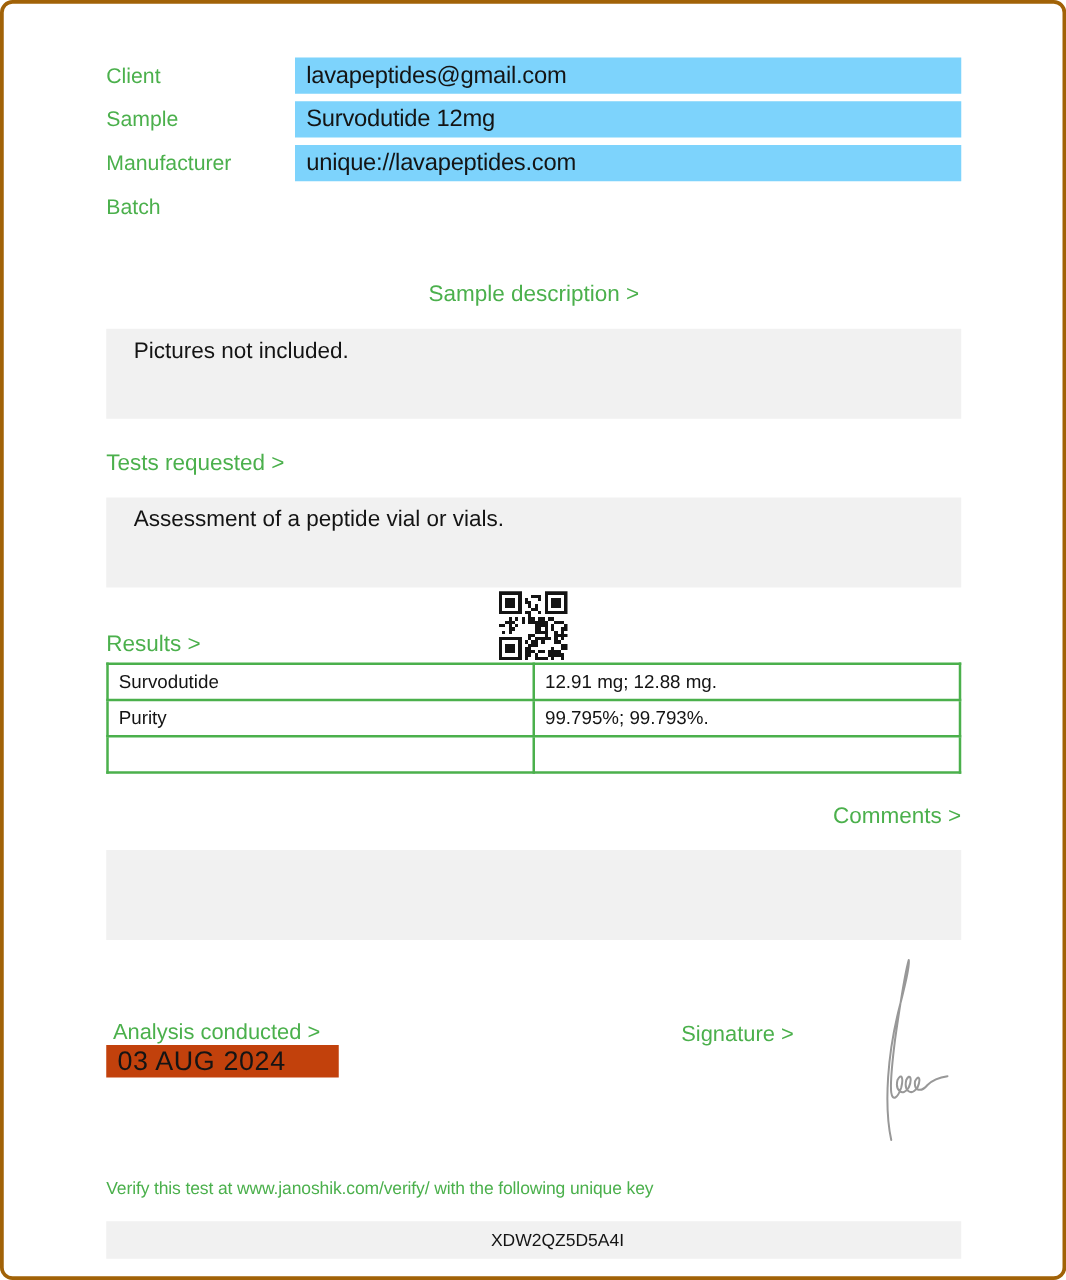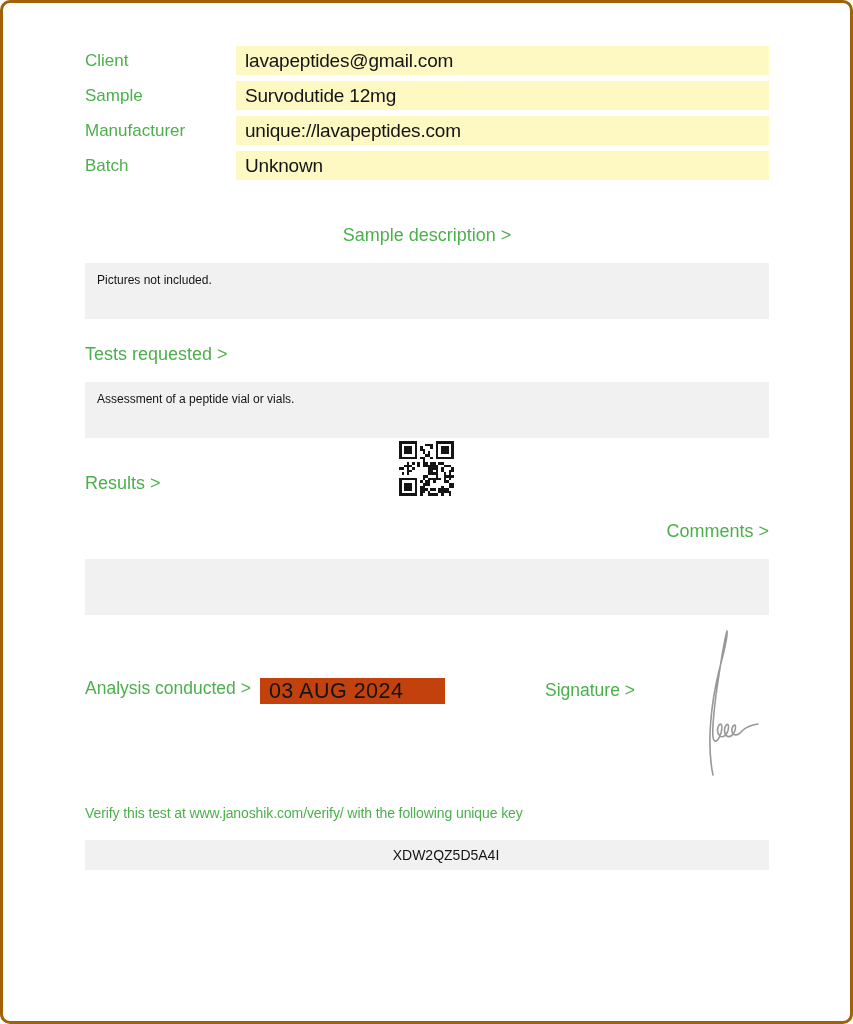--- a/index.html
+++ b/index.html
@@ -11,47 +11,47 @@
     border:3px solid #a16207;
     border-radius:10px;
     box-sizing:border-box;
     overflow:hidden;
   }
   .content{padding:43px 81px 0 82px;}
 
   
   .field-row{display:flex;height:29px;margin-bottom:6px;}
   .field-label{width:151px;color:var(--green);font-size:17px;line-height:29px;}
-  .field-value{flex:1;background:#fef9c3;font-size:19px;line-height:29px;padding-left:9px;letter-spacing:-0.2px;}
+  .field-value{flex:1;background:#7dd3fc;font-size:19px;line-height:29px;padding-left:9px;letter-spacing:-0.2px;}
 
   
   .section-heading{color:var(--green);font-size:18px;line-height:22px;font-weight:normal;margin:0;}
   .mt-sample{margin-top:44px;text-align:center;}
   .mt-tests{margin-top:24px;}
   .mt-comments{margin-top:22px;text-align:right;}
-  .gray-box{background:#f1f1f1;height:56px;margin-top:17px;padding:8px 12px;box-sizing:border-box;font-size:12px;line-height:18px;}
+  .gray-box{background:#f1f1f1;height:72px;margin-top:17px;padding:8px 22px;box-sizing:border-box;font-size:18px;line-height:18px;}
 
   
   .results-header{position:relative;height:57px;margin-top:3px;}
   .results-header .section-heading{position:absolute;left:0;bottom:4px;}
   .qr{position:absolute;top:0;left:50%;margin-left:-28px;width:55px;height:55px;}
 
   
   table.results-table{width:100%;border-collapse:collapse;font-size:15px;}
   table.results-table td{
     border:2px solid var(--green);
     height:27px;
     padding:0 0 0 8px;
     vertical-align:middle;
   }
   table.results-table td.col-name{width:50%;}
 
   
   .footer-row{position:relative;height:158px;margin-top:8px;}
-  .analysis-line{position:absolute;left:0;top:55px;display:flex;align-items:flex-start;}
+  .analysis-line{position:absolute;left:0;top:55px;display:flex;align-items:center;flex-direction:column;}
   .analysis-label{color:var(--green);font-size:17.5px;margin-right:9px;white-space:nowrap;}
   .date-box{background:#c2410c;font-size:21.5px;line-height:26px;padding:0 42px 0 9px;letter-spacing:0.5px;white-space:nowrap;}
   .sig-label{position:absolute;left:460px;top:57px;color:var(--green);font-size:17.5px;white-space:nowrap;}
   .signature-svg{position:absolute;right:6px;top:2px;width:92px;height:152px;}
 
   
   .verify-text{color:var(--green);font-size:14px;line-height:24px;margin-top:20px;white-space:nowrap;letter-spacing:-0.1px;}
   .key-box{margin-top:15px;height:30px;background:#f1f1f1;text-align:center;line-height:30px;font-size:14px;padding-left:38px;}
 </style>
 </head>
@@ -68,21 +68,20 @@
       <div class="field-row">
         <div class="field-label">Sample</div>
         <div class="field-value">Survodutide 12mg</div>
       </div>
       <div class="field-row">
         <div class="field-label">Manufacturer</div>
         <div class="field-value">unique://lavapeptides.com</div>
       </div>
       <div class="field-row">
         <div class="field-label">Batch</div>
-        <div class="field-value">Unknown</div>
       </div>
     </div>
 
     <h2 class="section-heading mt-sample">Sample description &gt;</h2>
     <div class="gray-box">Pictures not included.</div>
 
     <h2 class="section-heading mt-tests">Tests requested &gt;</h2>
     <div class="gray-box">Assessment of a peptide vial or vials.</div>
 
     <div class="results-header">
@@ -219,20 +218,36 @@
             <rect x="28.81" y="52.38" width="2.62" height="2.62"></rect>
             <rect x="31.43" y="52.38" width="2.62" height="2.62"></rect>
             <rect x="34.05" y="52.38" width="2.62" height="2.62"></rect>
             <rect x="36.67" y="52.38" width="2.62" height="2.62"></rect>
             <rect x="41.90" y="52.38" width="2.62" height="2.62"></rect>
             <rect x="49.76" y="52.38" width="2.62" height="2.62"></rect>
           </g>
         </svg>
     </div>
 
+    <table class="results-table">
+      <tbody>
+        <tr>
+          <td class="col-name">Survodutide</td>
+          <td>12.91 mg; 12.88 mg.</td>
+        </tr>
+        <tr>
+          <td class="col-name">Purity</td>
+          <td>99.795%; 99.793%.</td>
+        </tr>
+        <tr>
+          <td class="col-name"></td>
+          <td></td>
+        </tr>
+      </tbody>
+    </table>
 
     <h2 class="section-heading mt-comments">Comments &gt;</h2>
     <div class="gray-box"></div>
 
     <div class="footer-row">
       <div class="analysis-line">
         <span class="analysis-label">Analysis conducted &gt;</span>
         <span class="date-box">03 AUG 2024</span>
       </div>
       <span class="sig-label">Signature &gt;</span>

